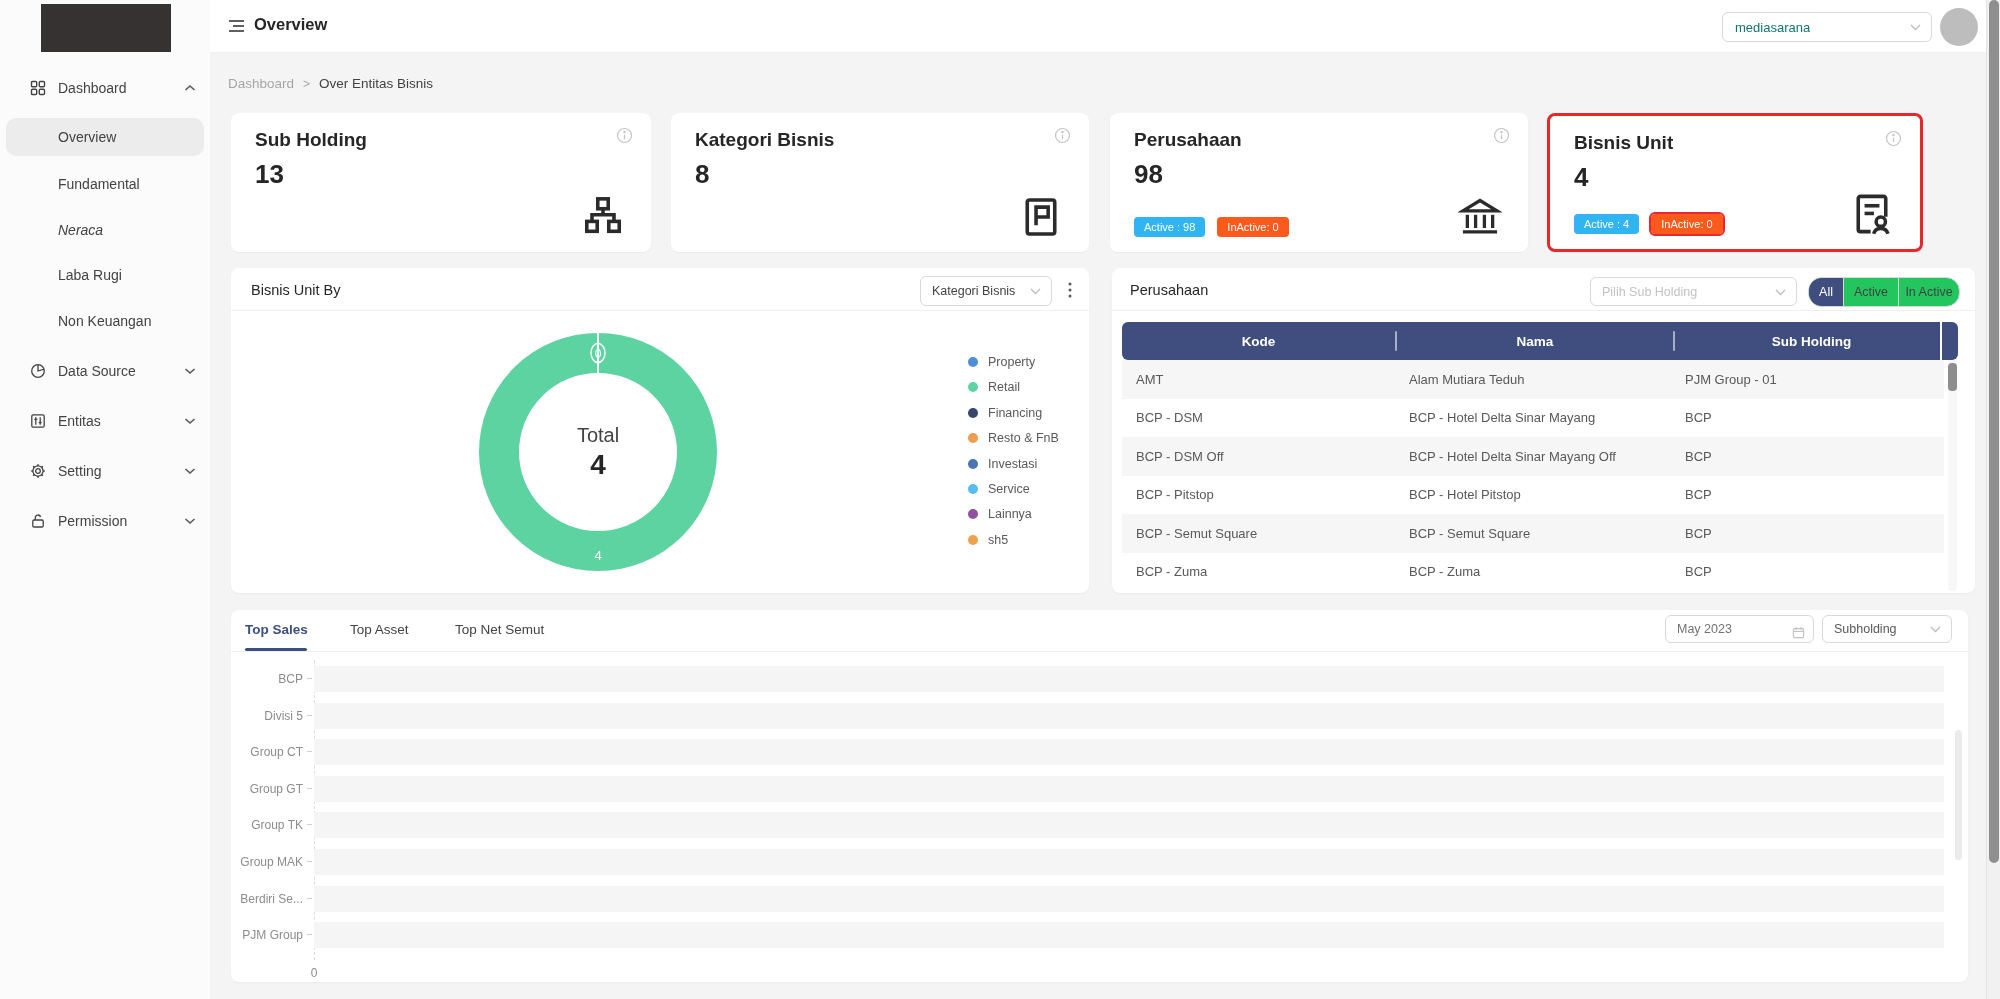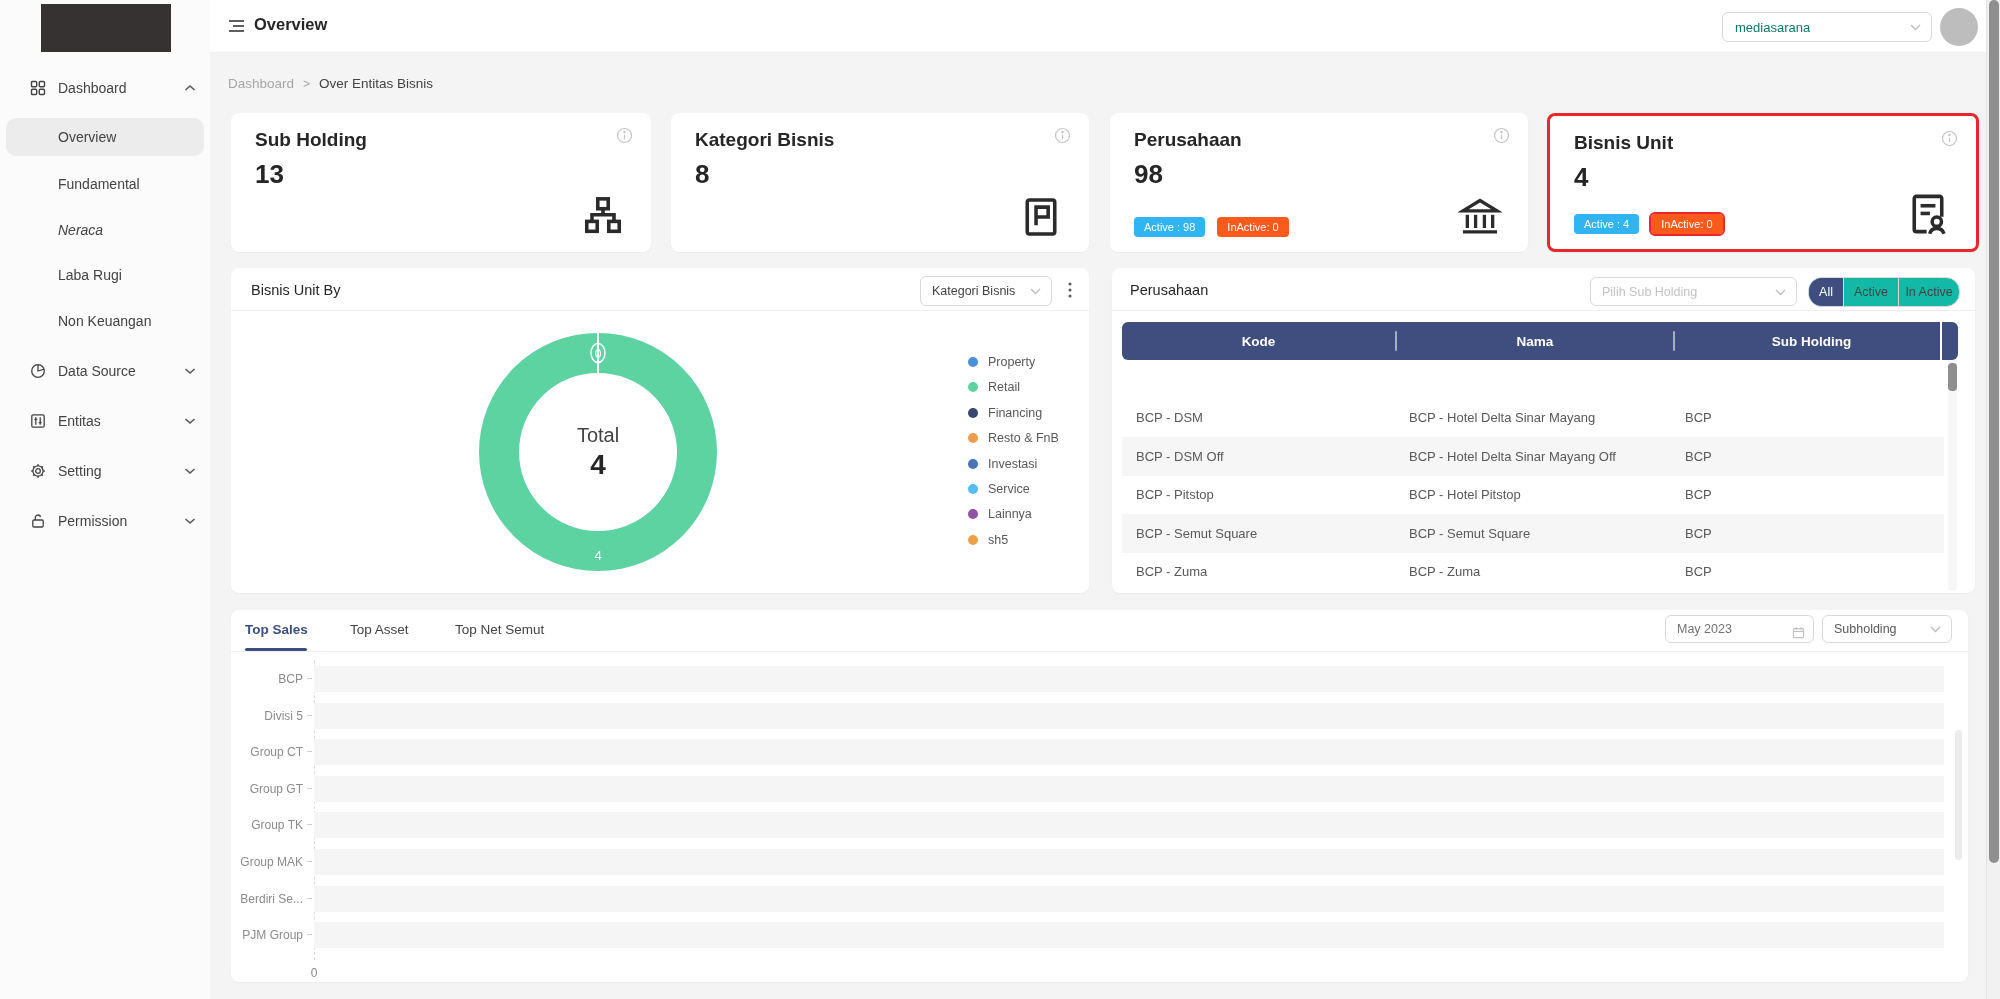--- a/index.html
+++ b/index.html
@@ -63,21 +63,21 @@
   .kebab{position:absolute;width:18px;height:20px;color:#595959;cursor:pointer;}
   .donut-center{position:absolute;left:237px;top:54px;width:260px;height:260px;display:flex;flex-direction:column;align-items:center;justify-content:center;pointer-events:none;}
   .donut-center .t1{font-size:20px;color:#434343;}
   .donut-center .t2{font-size:28px;font-weight:700;color:#262626;margin-top:2px;}
   .slice-label{fill:#fff;font-size:12px;font-family:"Liberation Sans",sans-serif;text-anchor:middle;}
   .legend-item{position:absolute;left:737px;height:16px;display:flex;align-items:center;gap:10px;}
   .legend-dot{width:10px;height:10px;border-radius:50%;flex:none;}
   .legend-label{font-size:12.5px;color:#595959;}
 
   
-  .seg-group{position:absolute;height:28px;border:1px solid #d9d9d9;border-radius:14px;background:#14b8a6;display:flex;overflow:hidden;}
+  .seg-group{position:absolute;height:28px;border:1px solid #d9d9d9;border-radius:14px;background:#22c55e;display:flex;overflow:hidden;}
   .seg{font-size:12.5px;color:#434343;display:flex;align-items:center;justify-content:center;cursor:pointer;}
   .seg + .seg{border-left:1px solid #d9d9d9;}
   .seg.active{background:#3f4e7f;color:#fff;border-left:none;}
   .tbl-header{position:absolute;left:10px;top:54px;width:836px;height:38px;background:#3f4e7f;border-radius:6px;display:flex;align-items:center;}
   .tbl-header .hcell{color:#fff;font-size:13.5px;font-weight:600;text-align:center;}
   .tbl-header .hdiv{width:2px;height:20px;background:rgba(255,255,255,.55);border-radius:1px;}
   .tbl-header .hgap{position:absolute;left:818px;top:0;width:2px;height:38px;background:#fff;}
   .tbl-row{position:absolute;left:10px;width:822px;height:38.5px;display:flex;align-items:center;}
   .tbl-row.odd{background:#f6f6f7;}
   .tbl-row.even{background:#fff;}
@@ -301,21 +301,21 @@
         <path d="M1.8 5.8 L8 2 L14.2 5.8 Z"></path>
         <line x1="3.4" y1="7.2" x2="3.4" y2="12"></line>
         <line x1="6.4" y1="7.2" x2="6.4" y2="12"></line>
         <line x1="9.6" y1="7.2" x2="9.6" y2="12"></line>
         <line x1="12.6" y1="7.2" x2="12.6" y2="12"></line>
         <line x1="1.8" y1="13.4" x2="14.2" y2="13.4"></line>
       </svg>
   </span>
 </div>
 
-<div class="card stat-card hl-red" style="left:1547px;width:432px;box-sizing:border-box;">
+<div class="card stat-card hl-red" style="left:1547px;width:376px;box-sizing:border-box;">
   <div class="stat-title">Bisnis Unit</div>
   <div class="stat-value">4</div>
   <span class="info-icon">
     <svg viewBox="0 0 17 17" width="17" height="17" fill="none" stroke="currentColor" stroke-width="1.2">
         <circle cx="8.5" cy="8.5" r="7"></circle>
         <line x1="8.5" y1="7.6" x2="8.5" y2="12"></line>
         <circle cx="8.5" cy="5" r="0.6" fill="currentColor"></circle>
       </svg>
   </span>
   <div class="badge-row">
@@ -417,20 +417,25 @@
 
   <div class="tbl-header">
     <span class="hcell c1">Kode</span>
     <span class="hdiv"></span>
     <span class="hcell c2">Nama</span>
     <span class="hdiv"></span>
     <span class="hcell c3">Sub Holding</span>
     <span class="hgap"></span>
   </div>
 
+  <div class="tbl-row odd" style="top:92px;">
+    <span class="tcell c1">AMT</span>
+    <span class="tcell c2">Alam Mutiara Teduh</span>
+    <span class="tcell c3">PJM Group - 01</span>
+  </div>
   <div class="tbl-row even" style="top:130.5px;">
     <span class="tcell c1">BCP - DSM</span>
     <span class="tcell c2">BCP - Hotel Delta Sinar Mayang</span>
     <span class="tcell c3">BCP</span>
   </div>
   <div class="tbl-row odd" style="top:169px;">
     <span class="tcell c1">BCP - DSM Off</span>
     <span class="tcell c2">BCP - Hotel Delta Sinar Mayang Off</span>
     <span class="tcell c3">BCP</span>
   </div>

